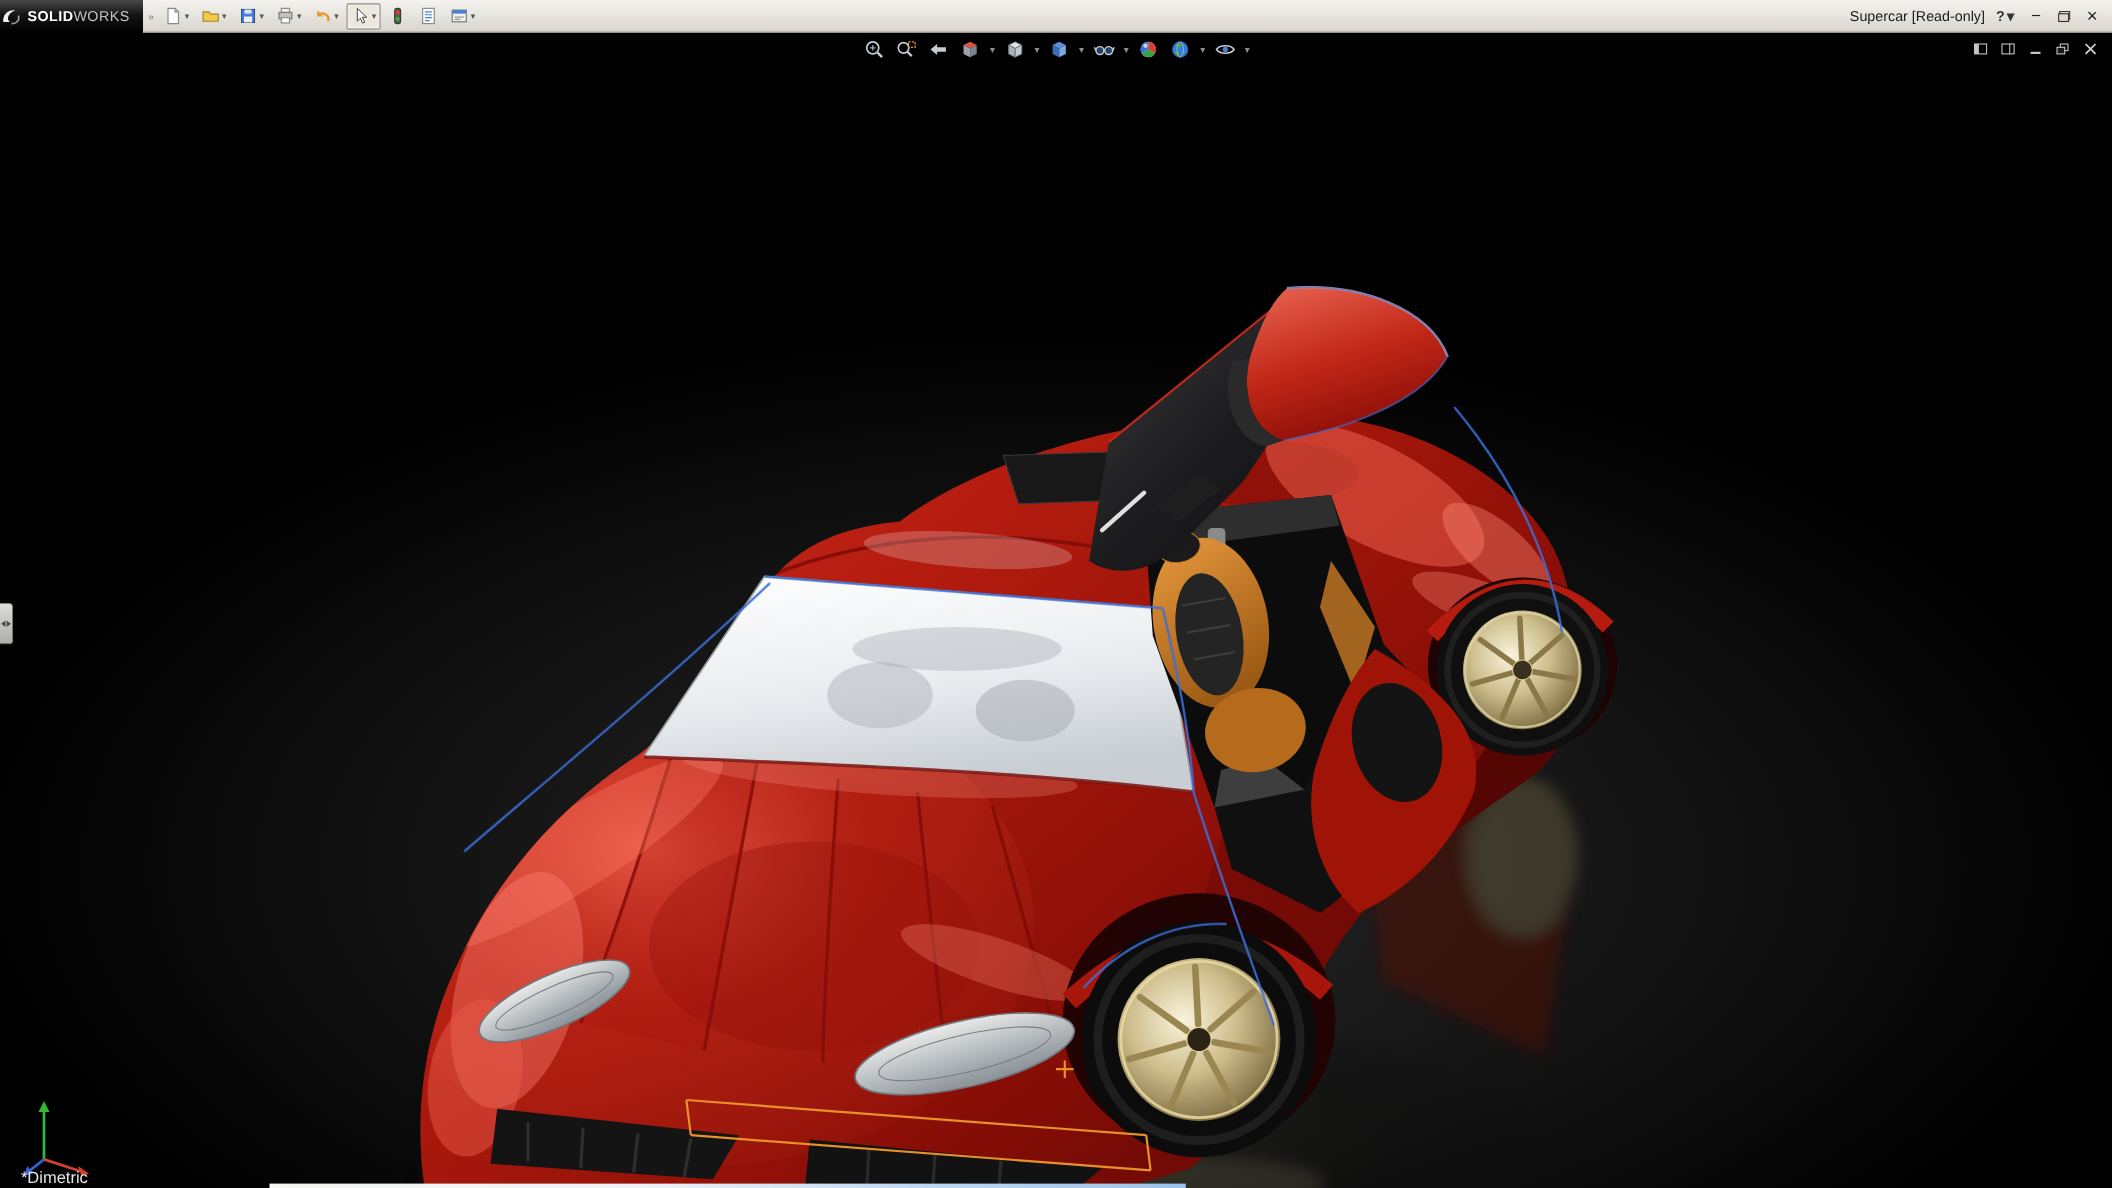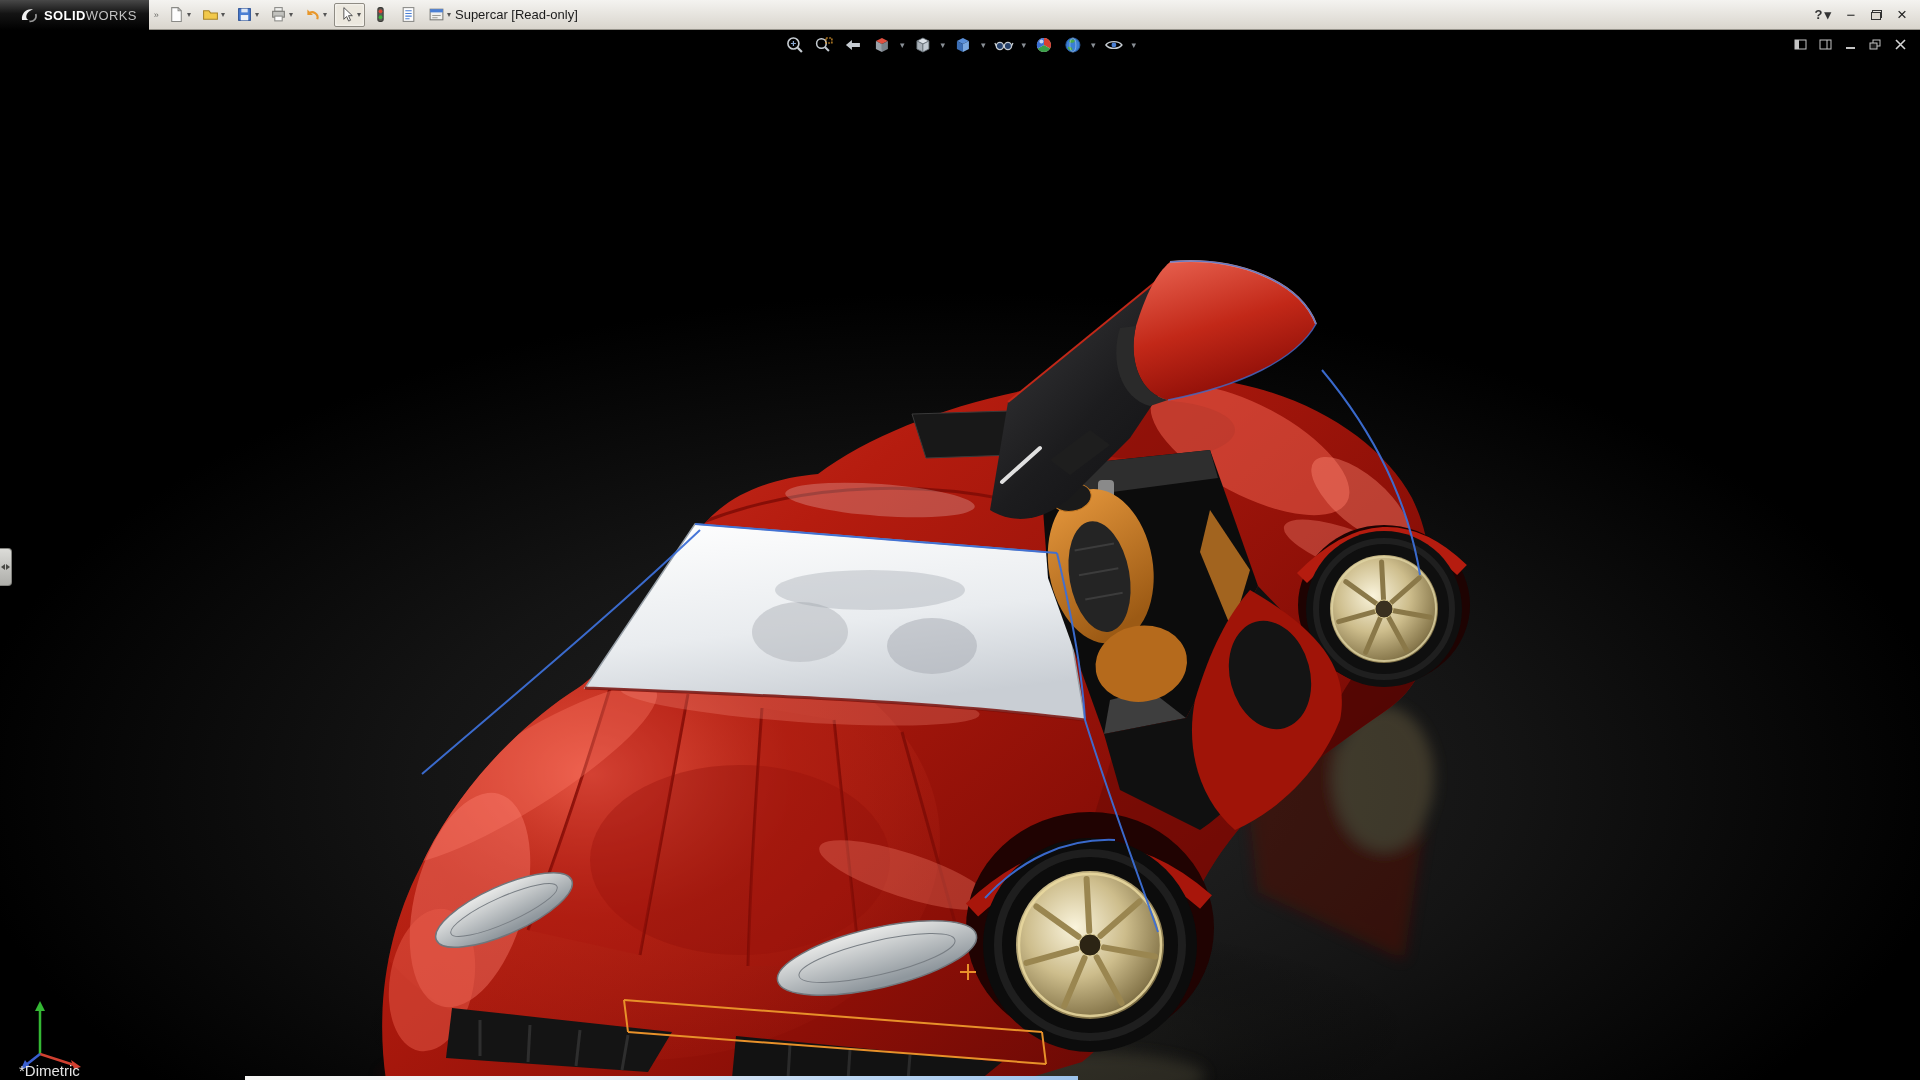--- a/index.html
+++ b/index.html
@@ -4,29 +4,29 @@
 <style>
   *{margin:0;padding:0;box-sizing:border-box}
   html,body{width:1920px;height:1080px;overflow:hidden;background:#000;
     font-family:"Liberation Sans",sans-serif}
   .app{width:1920px;height:1080px;display:flex;flex-direction:column}
 
   
   .titlebar{height:30px;background:linear-gradient(#f4f3f0,#d9d5cd);
     border-bottom:1px solid #97948c;display:flex;align-items:center;flex:0 0 30px}
   .brand{height:30px;background:linear-gradient(#484848,#141414 45%,#000);
-    display:flex;align-items:center;gap:5px;padding:0 12px 0 19px}
+    display:flex;align-items:center;gap:5px;padding:0 12px 0 0}
   .brand .b{color:#fff;font-weight:bold;font-size:13px;letter-spacing:.4px}
   .brand .l{color:#c2c2c2;font-size:13px;letter-spacing:.4px}
   .overflow-chev{color:#6a6a66;font-size:9px;margin:0 5px}
   .tools{display:flex;align-items:center;gap:3px}
   .tool{display:flex;align-items:center;height:24px;padding:0 3px;border-radius:2px;border:1px solid transparent}
   .tool.active{background:#ece8de;border:1px solid #8f8c84;box-shadow:inset 0 0 3px #fff}
   .tool .dd{font-size:8px;color:#555;margin-left:2px}
-  .tb-title{flex:1;text-align:left;font-size:13px;color:#1b1b1b;white-space:nowrap;overflow:hidden}
+  .tb-title{flex:1;text-align:right;font-size:13px;color:#1b1b1b;white-space:nowrap;overflow:hidden}
   .win-controls{display:flex;align-items:center;gap:12px;padding:0 10px}
   .help{display:flex;align-items:center;gap:2px;font-size:13px;font-weight:bold;color:#333}
   .glyph-btn{font-size:15px;color:#222;line-height:1;width:16px;text-align:center}
   .restore-glyph{width:11px;height:10px;position:relative}
   .restore-glyph::before{content:"";position:absolute;right:0;top:0;width:8px;height:6px;border:1px solid #333}
   .restore-glyph::after{content:"";position:absolute;left:0;bottom:0;width:8px;height:6px;border:1px solid #333;background:#ddd9d1}
 
   
   .viewport{flex:1;position:relative;overflow:hidden;
     background:radial-gradient(ellipse 62% 56% at 50% 72%, #272727 0%, #141414 46%, #000 84%)}

